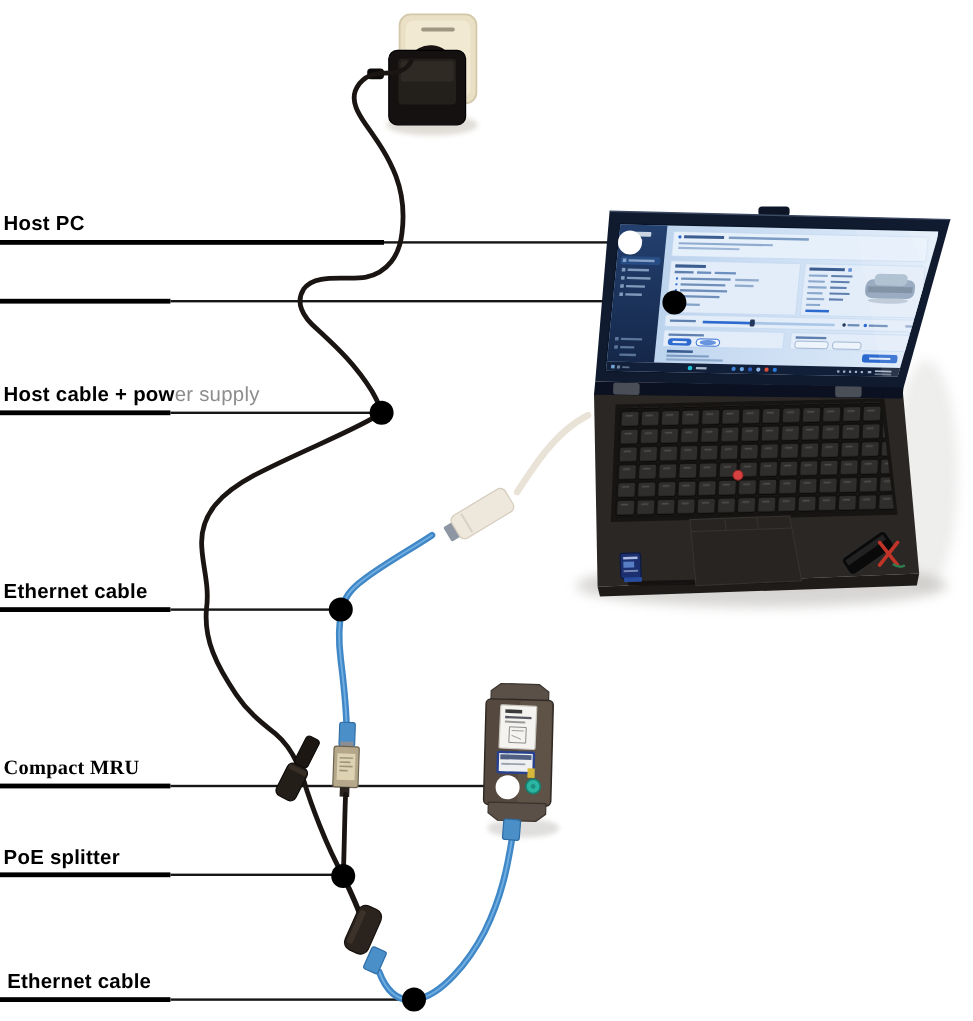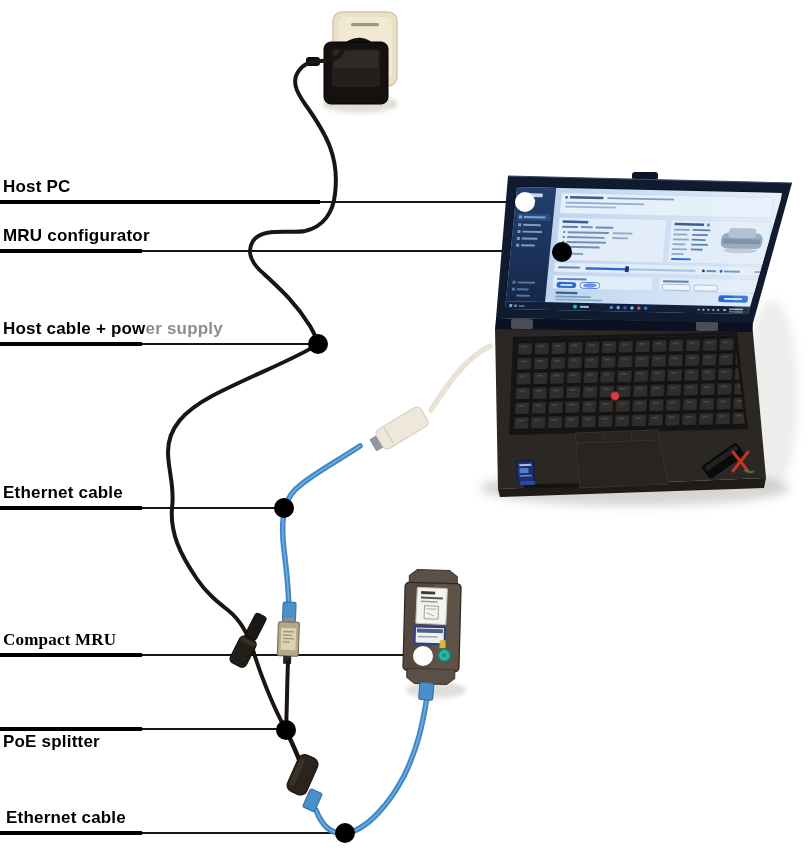--- a/index.html
+++ b/index.html
@@ -5,21 +5,21 @@
   html,body{margin:0;padding:0;}
   body{width:811px;height:851px;position:relative;background:#ffffff;overflow:hidden;
        font-family:"Liberation Sans", sans-serif;}
   #lines,#photo,#dots,#labels{position:absolute;left:0;top:0;width:811px;height:851px;}
   #lines{z-index:1;} #photo{z-index:2;} #dots{z-index:3;} #labels{z-index:4;padding-left:28px;}
   .lead{position:absolute;left:0;background:#000;}
   .lead.thick{height:4px;}
   .lead.thin{height:2px;background:#161616;}
   .dot{position:absolute;width:20px;height:20px;border-radius:50%;}
   .callout-label{position:absolute;font-size:17px;font-weight:700;color:#000;white-space:nowrap;letter-spacing:.2px;}
-  .callout-label .lite{font-weight:700;color:#8d8d8d;}
+  .callout-label .lite{font-weight:400;color:#8d8d8d;}
 </style>
 </head>
 <body>
 
 <div id="lines">
     <div class="lead thick" style="top: 200px; width: 320px;"></div>
     <div class="lead thin" style="top: 201px; left: 320px; width: 205px;"></div>
     <div class="lead thick" style="top: 249px; width: 142px;"></div>
     <div class="lead thin" style="top: 250px; left: 142px; width: 420px;"></div>
     <div class="lead thick" style="top: 342px; width: 142px;"></div>
@@ -357,19 +357,18 @@
     <div class="dot" style="left: 552px; top: 242px; background: rgb(0, 0, 0);"></div>
     <div class="dot" style="left: 308px; top: 334px; background: rgb(0, 0, 0);"></div>
     <div class="dot" style="left: 274px; top: 498px; background: rgb(0, 0, 0);"></div>
     <div class="dot" style="left: 413px; top: 646px; background: rgb(255, 255, 255);"></div>
     <div class="dot" style="left: 276px; top: 720px; background: rgb(0, 0, 0);"></div>
     <div class="dot" style="left: 335px; top: 823px; background: rgb(0, 0, 0);"></div>
   </div>
 
 <div id="labels">
   <div class="callout-label" style="top: 177px; left: 3px;"><span>Host PC</span></div>
-  <div class="callout-label" style="top: 226px; left: 3px;"><span>MRU configurator</span></div>
   <div class="callout-label" style="top: 319px; left: 3px;"><span>Host cable + pow</span><span class="lite">er supply</span></div>
   <div class="callout-label" style="top: 483px; left: 3px;"><span>Ethernet cable</span></div>
   <div class="callout-label" style="top: 630px; left: 3px; font-family: Liberation Serif, serif;"><span>Compact MRU</span></div>
-  <div class="callout-label" style="top: 732px; left: 3px;"><span>PoE splitter</span></div>
+  <div class="callout-label" style="top: 705px; left: 3px;"><span>PoE splitter</span></div>
   <div class="callout-label" style="top: 808px; left: 6px;"><span>Ethernet cable</span></div>
 </div>
 
 </body></html>

